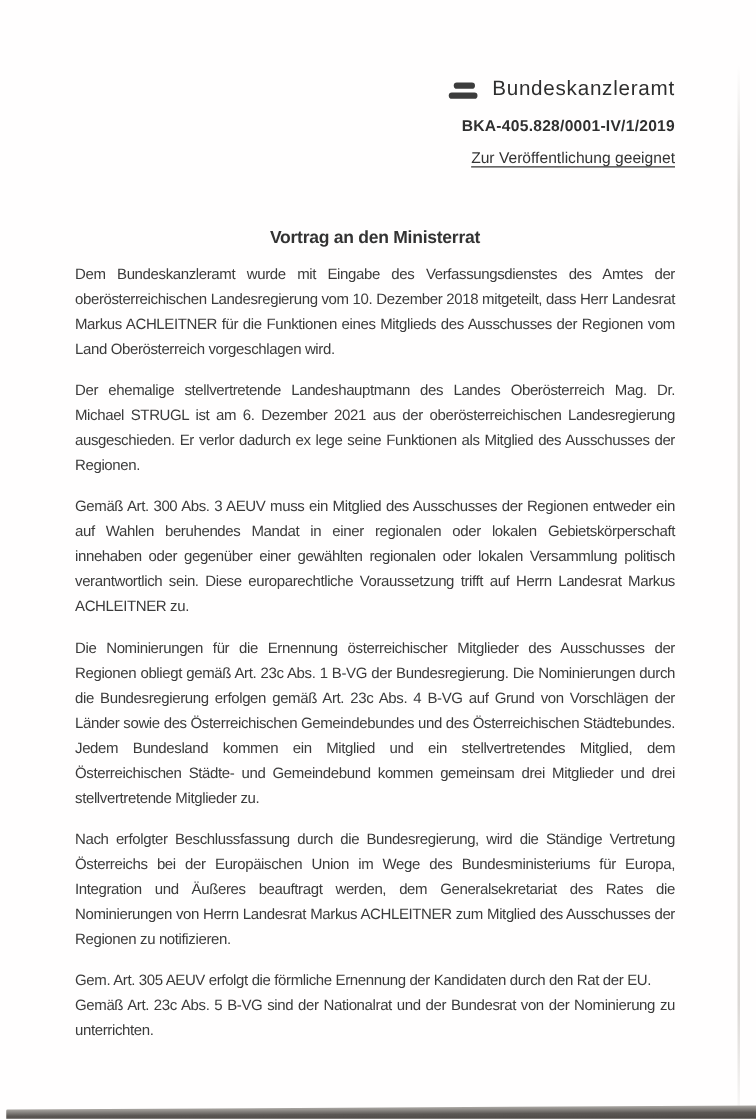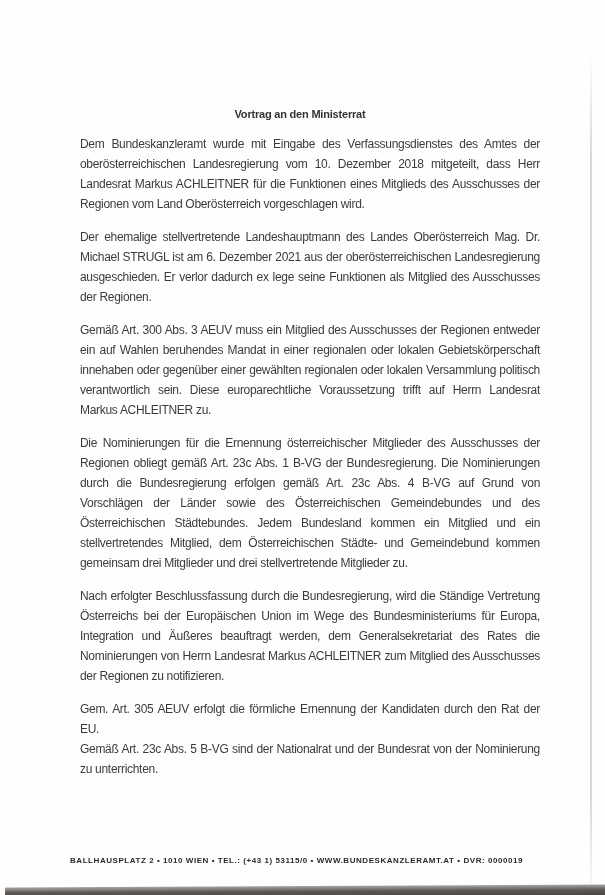--- a/index.html
+++ b/index.html
@@ -44,28 +44,27 @@
     font-size: 12px; line-height: 20px; letter-spacing: -0.3px;
     color: #3b3b3b;
   }
   .subject {
     text-align: justify;
     white-space: pre-line;
   }
   .doc-title {
     margin: 12px 0 10px 0;
     text-align: center;
-    font-size: 11px; font-weight: 700; color: #333;
+    font-size: 14px; font-weight: 700; color: #333;
     letter-spacing: -0.2px;
   }
   .para {
     margin-bottom: 13px;
     text-align: justify;
     white-space: pre-line;
-    margin-left: 20px;
   }
   
   .footer {
     position: absolute; left: 0; right: 12px; bottom: 30px;
     text-align: center;
     font-size: 8px; font-weight: 700; letter-spacing: 0.55px;
     color: #2a2a2a;
   }
   
   .scan-edge-right {
@@ -79,30 +78,40 @@
     background: linear-gradient(to bottom, #aaa7a3 0%, #5b5754 45%, #474340 100%);
     transform: rotate(-0.3deg);
     border-radius: 1px;
   }
 </style>
 </head>
 <body>
 
 <div class="page">
 
+  <header class="header">
+    <div class="logo-row">
+      <span class="logo-icon">
+        <span class="bar1"></span>
+        <span class="bar2"></span>
+      </span>
+      <span class="logo-text">Bundeskanzleramt</span>
+    </div>
+    <div class="ref-number">BKA-405.828/0001-IV/1/2019</div>
+    <div class="pub-note">Zur Veröffentlichung geeignet</div>
+  </header>
 
   <main class="doc-body">
     <h1 class="doc-title">Vortrag an den Ministerrat</h1>
     <p class="para">Dem Bundeskanzleramt wurde mit Eingabe des Verfassungsdienstes des Amtes der oberösterreichischen Landesregierung vom 10. Dezember 2018 mitgeteilt, dass Herr Landesrat Markus ACHLEITNER für die Funktionen eines Mitglieds des Ausschusses der Regionen vom Land Oberösterreich vorgeschlagen wird.</p>
     <p class="para">Der ehemalige stellvertretende Landeshauptmann des Landes Oberösterreich Mag. Dr. Michael STRUGL ist am 6. Dezember 2021 aus der oberösterreichischen Landesregierung ausgeschieden. Er verlor dadurch ex lege seine Funktionen als Mitglied des Ausschusses der Regionen.</p>
     <p class="para">Gemäß Art. 300 Abs. 3 AEUV muss ein Mitglied des Ausschusses der Regionen entweder ein auf Wahlen beruhendes Mandat in einer regionalen oder lokalen Gebietskörperschaft innehaben oder gegenüber einer gewählten regionalen oder lokalen Versammlung politisch verantwortlich sein. Diese europarechtliche Voraussetzung trifft auf Herrn Landesrat Markus ACHLEITNER zu.</p>
     <p class="para">Die Nominierungen für die Ernennung österreichischer Mitglieder des Ausschusses der Regionen obliegt gemäß Art. 23c Abs. 1 B-VG der Bundesregierung. Die Nominierungen durch die Bundesregierung erfolgen gemäß Art. 23c Abs. 4 B-VG auf Grund von Vorschlägen der Länder sowie des Österreichischen Gemeindebundes und des Österreichischen Städtebundes. Jedem Bundesland kommen ein Mitglied und ein stellvertretendes Mitglied, dem Österreichischen Städte- und Gemeindebund kommen gemeinsam drei Mitglieder und drei stellvertretende Mitglieder zu.</p>
     <p class="para">Nach erfolgter Beschlussfassung durch die Bundesregierung, wird die Ständige Vertretung Österreichs bei der Europäischen Union im Wege des Bundesministeriums für Europa, Integration und Äußeres beauftragt werden, dem Generalsekretariat des Rates die Nominierungen von Herrn Landesrat Markus ACHLEITNER zum Mitglied des Ausschusses der Regionen zu notifizieren.</p>
     <p class="para">Gem. Art. 305 AEUV erfolgt die förmliche Ernennung der Kandidaten durch den Rat der EU.
 Gemäß Art. 23c Abs. 5 B-VG sind der Nationalrat und der Bundesrat von der Nominierung zu unterrichten.</p>
   </main>
 
-  <footer class="footer">BALLHAUSPLATZ 2 • 1010 WIEN • TEL.: (+43 1) 53115/0 • WWW.BUNDESKANZLERAMT.AT • DVR: 0000019</footer>
 
   <div class="scan-edge-right"></div>
   <div class="scan-band-bottom"></div>
 
 </div>
 
 </body></html>

